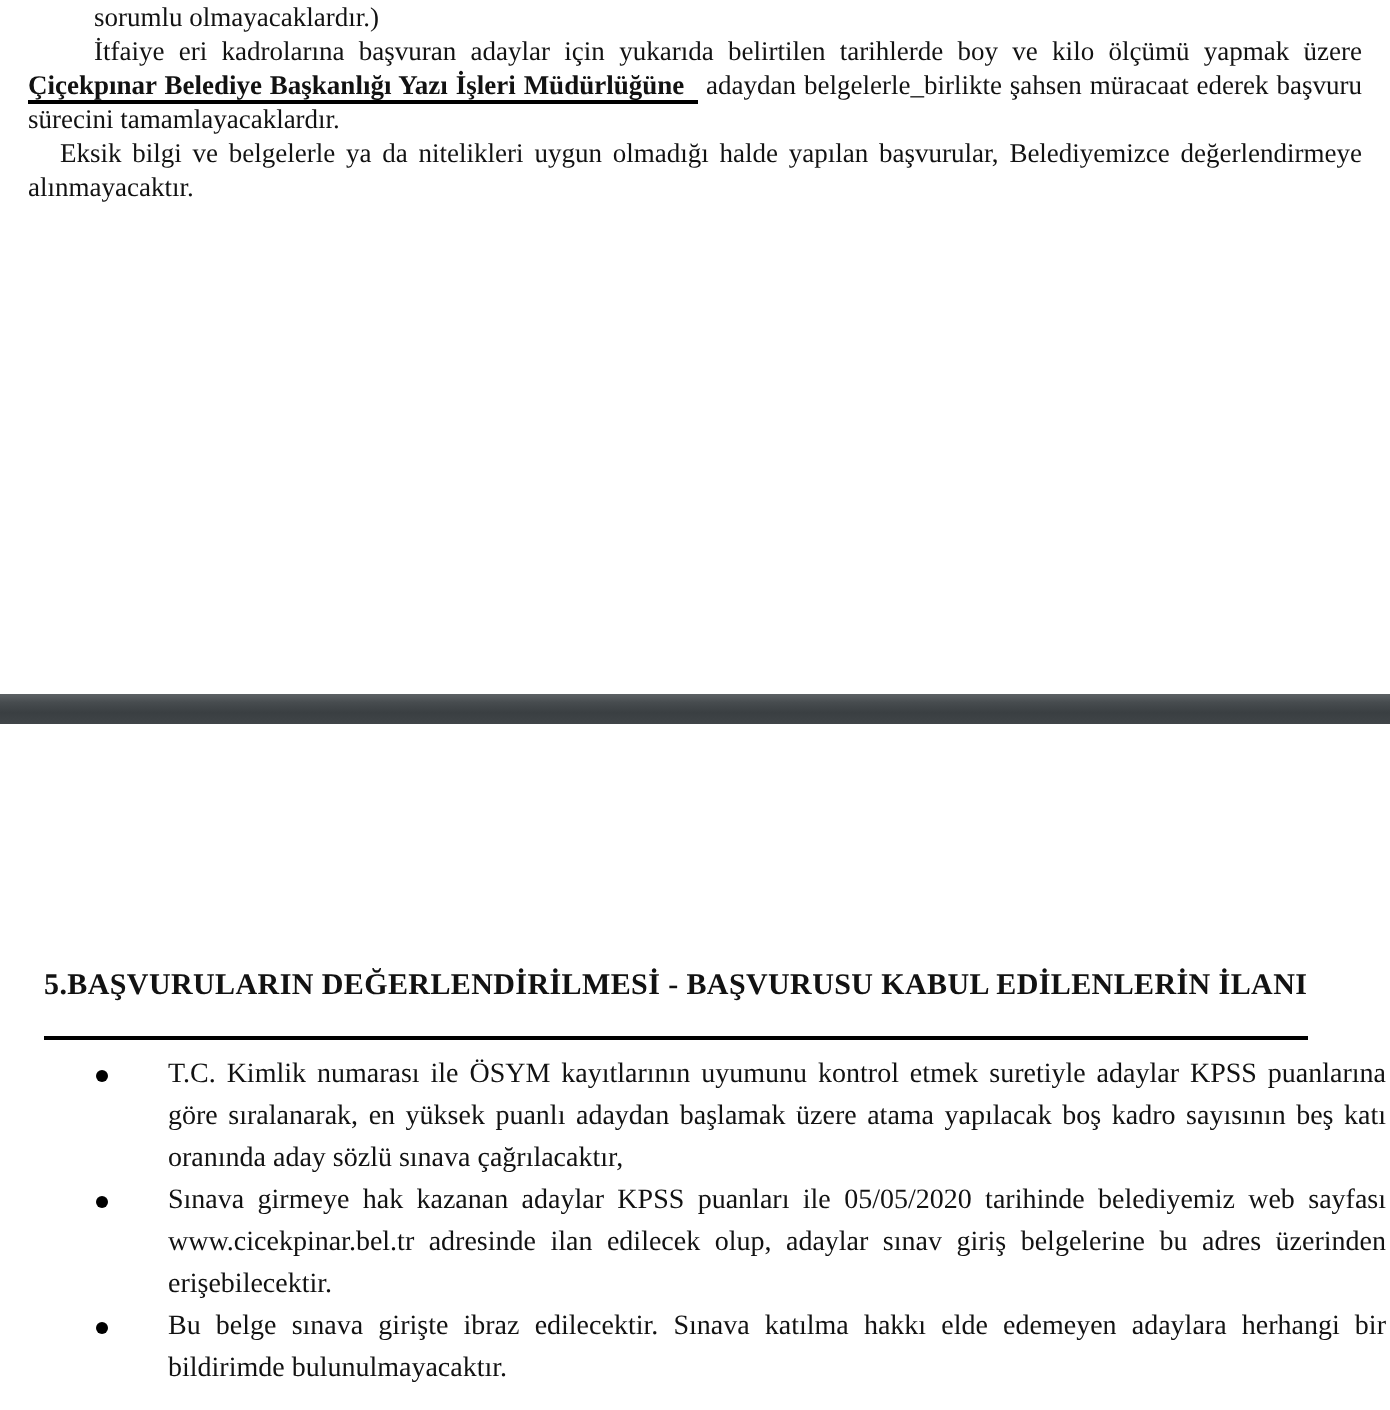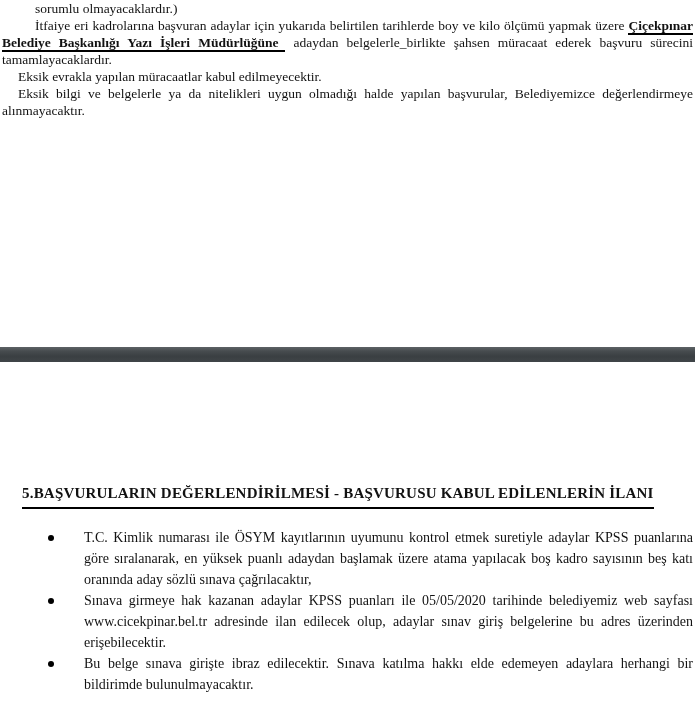--- a/index.html
+++ b/index.html
@@ -10,21 +10,21 @@
     overflow: hidden;
     background: #ffffff;
     font-family: "Liberation Serif", serif;
     color: #121212;
   }
 
   
   .top-block {
     position: absolute;
     top: 0; left: 0; right: 0;
-    padding: 0 2px;
+    padding: 0 14px;
     font-size: 13.5px;
     line-height: 17px;
   }
   .top-block p { margin: 0; text-align: justify; }
   .clipped-line {
     margin-top: -9px;           
     text-indent: 33px;
     white-space: nowrap;
   }
   .para-1 { margin-top: 5px; text-indent: 33px; }
@@ -56,21 +56,21 @@
   }
   .section-heading {
     margin: 0;
     font-size: 15px;
     font-weight: bold;
     line-height: 19px;
     letter-spacing: 0.2px;
   }
   .section-heading .heading-underline {
     border-bottom: 2px solid #000;
-    padding-bottom: 6px;
+    padding-bottom: 17px;
     margin-top: 32px;
   }
   .bullet-list { margin-top: 24px; }
   .bullet-item { display: flex; gap: 19px; }
   .bullet-marker-cell { flex: 0 0 43px; }
   .bullet-dot {
     display: block;
     width: 6px; height: 6px;
     margin: 8px 0 0 26px;
     border-radius: 50%;
@@ -79,21 +79,20 @@
   .bullet-text { flex: 1 1 auto; text-align: justify; }
 </style>
 </head>
 <body>
 
 <div class="page">
 
   <div class="top-block">
     <p class="clipped-line">sorumlu olmayacaklardır.)</p>
     <p class="para-1"><span>İtfaiye eri kadrolarına başvuran adaylar için yukarıda belirtilen tarihlerde boy ve kilo ölçümü yapmak üzere </span><span class="bold-underline">Çiçekpınar Belediye Başkanlığı Yazı İşleri Müdürlüğüne</span><span> adaydan belgelerle</span><span>_</span><span>birlikte şahsen müracaat ederek başvuru sürecini  tamamlayacaklardır.</span></p>
-    <p class="para-2">Eksik evrakla yapılan müracaatlar kabul edilmeyecektir.</p>
     <p class="para-3">Eksik bilgi ve belgelerle ya da nitelikleri uygun olmadığı halde yapılan başvurular, Belediyemizce değerlendirmeye alınmayacaktır.</p>
   </div>
 
   <div class="separator"></div>
 
   <div class="bottom-block">
     <h2 class="section-heading"><span class="heading-underline">5.BAŞVURULARIN DEĞERLENDİRİLMESİ - BAŞVURUSU KABUL EDİLENLERİN İLANI</span></h2>
 
     <div class="bullet-list">
       <div class="bullet-item">

